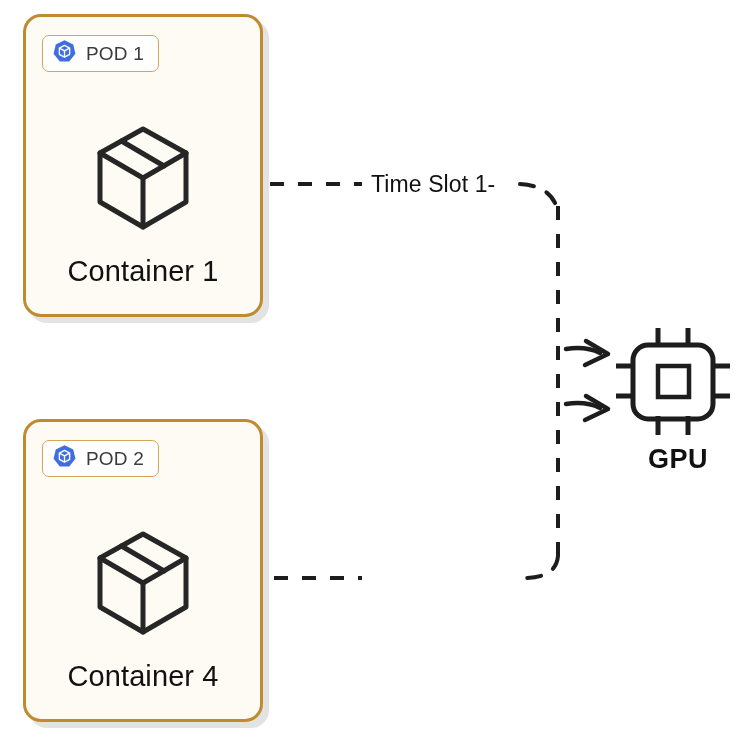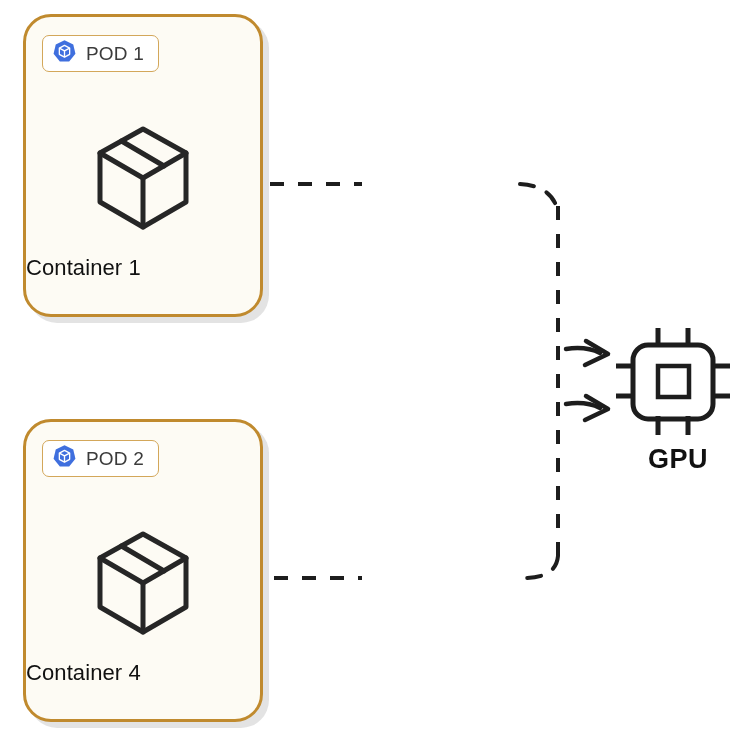--- a/index.html
+++ b/index.html
@@ -29,21 +29,21 @@
   }
 
   
   .pod-card {
     position: absolute;
     box-sizing: border-box;
     width: 240px;
     height: 303px;
     background: #fdfbf4;
     border: 3px solid #c08a2e;
-    border-radius: 28px;
+    border-radius: 18px;
     box-shadow: 6px 6px 0 0 rgba(222,222,222,0.85);
   }
   #pod-card-1 { left: 23px; top: 14px; }
   #pod-card-2 { left: 23px; top: 419px; }
 
   .pod-badge {
     position: absolute;
     left: 16px;
     top: 18px;
     box-sizing: border-box;
@@ -68,22 +68,22 @@
     position: absolute;
     left: 50%;
     transform: translateX(-50%);
     top: 108px;
   }
   .container-label {
     position: absolute;
     left: 0;
     right: 0;
     top: 238px;
-    text-align: left;
-    font-size: 22px;
+    text-align: center;
+    font-size: 29px;
     color: #111111;
     letter-spacing: 0.1px;
   }
 
   
   #gpu-group {
     position: absolute;
     left: 612px;
     top: 326px;
   }
@@ -190,20 +190,21 @@
           <path d="M7 28 L50 53 L93 28"></path>
           <path d="M50 53 L50 102"></path>
           <path d="M28.5 16 L71 41"></path>
         </g>
       </svg>
     </span>
 
     <div class="container-label">Container 4</div>
   </div>
 
+  <div class="edge-label" id="edge-label-1">Time Slot 1-</div>
 
   <span id="gpu-group">
     <svg width="132" height="112" viewBox="0 0 132 112" xmlns="http://www.w3.org/2000/svg">
       <g stroke="#1d1d1d" stroke-width="5" stroke-linecap="butt" fill="none">
 
         <path d="M 46 2 L 46 21"></path>
         <path d="M 76 2 L 76 21"></path>
 
         <path d="M 46 90 L 46 109"></path>
         <path d="M 76 90 L 76 109"></path>

